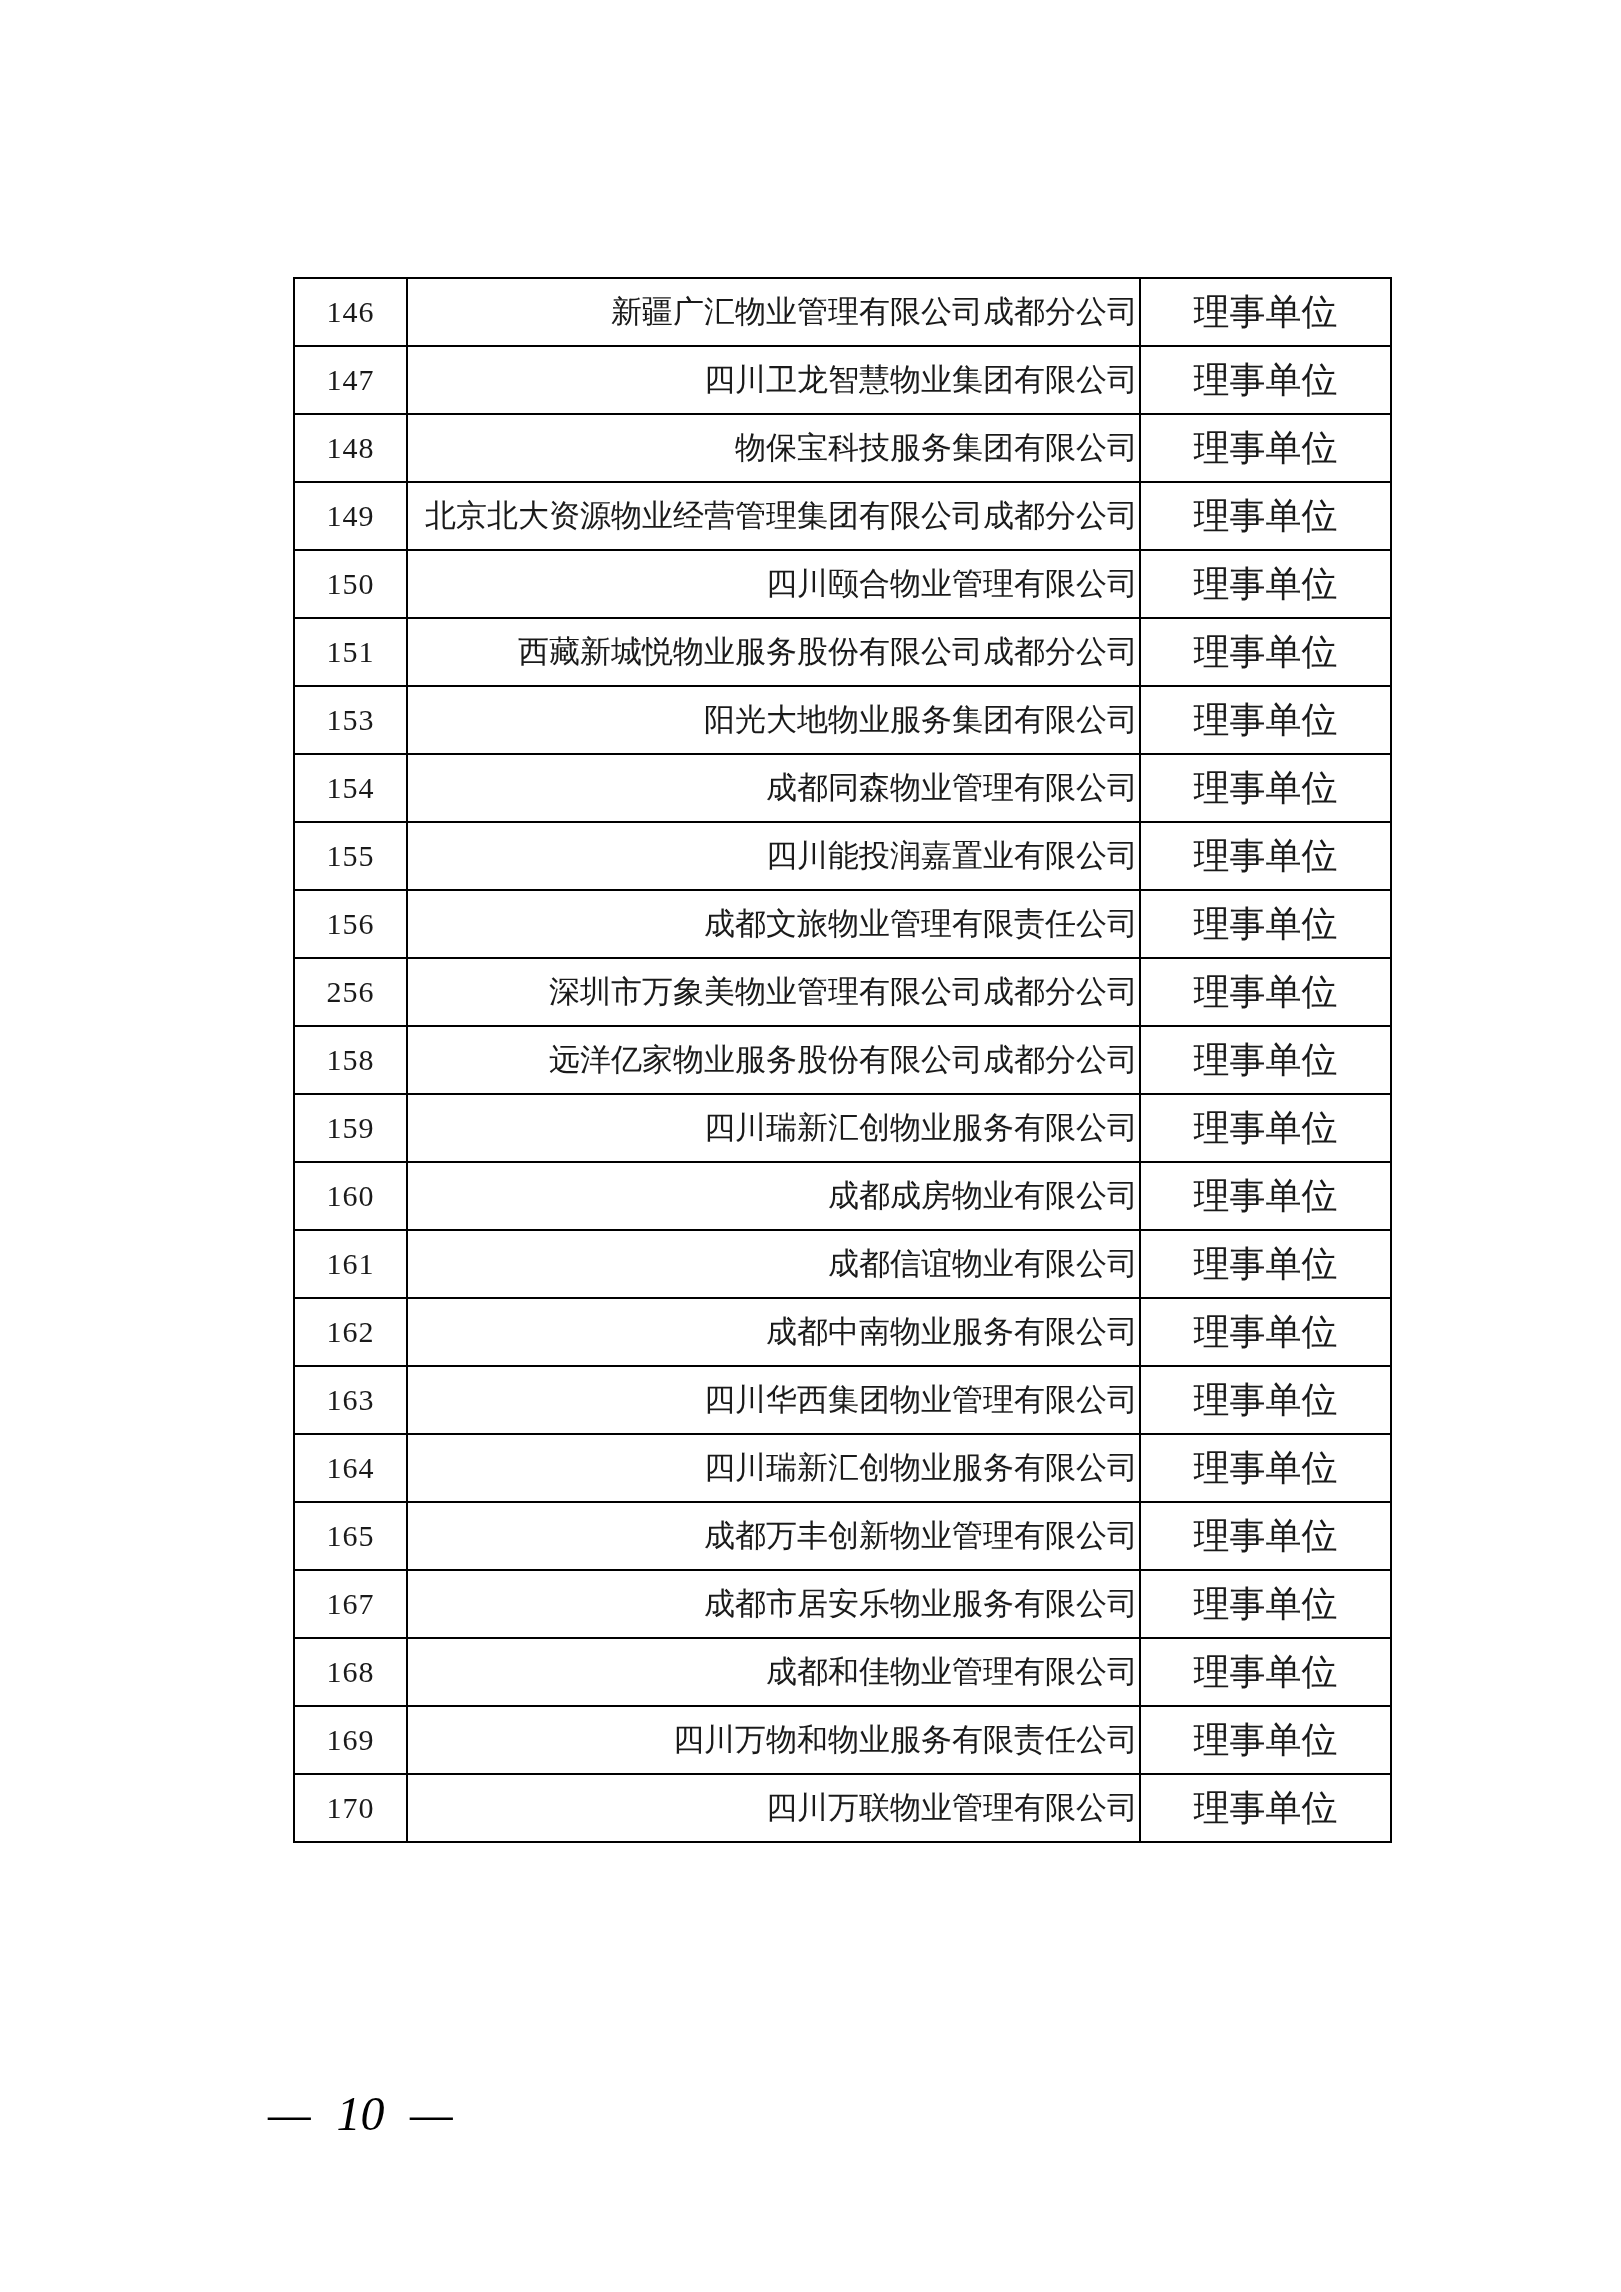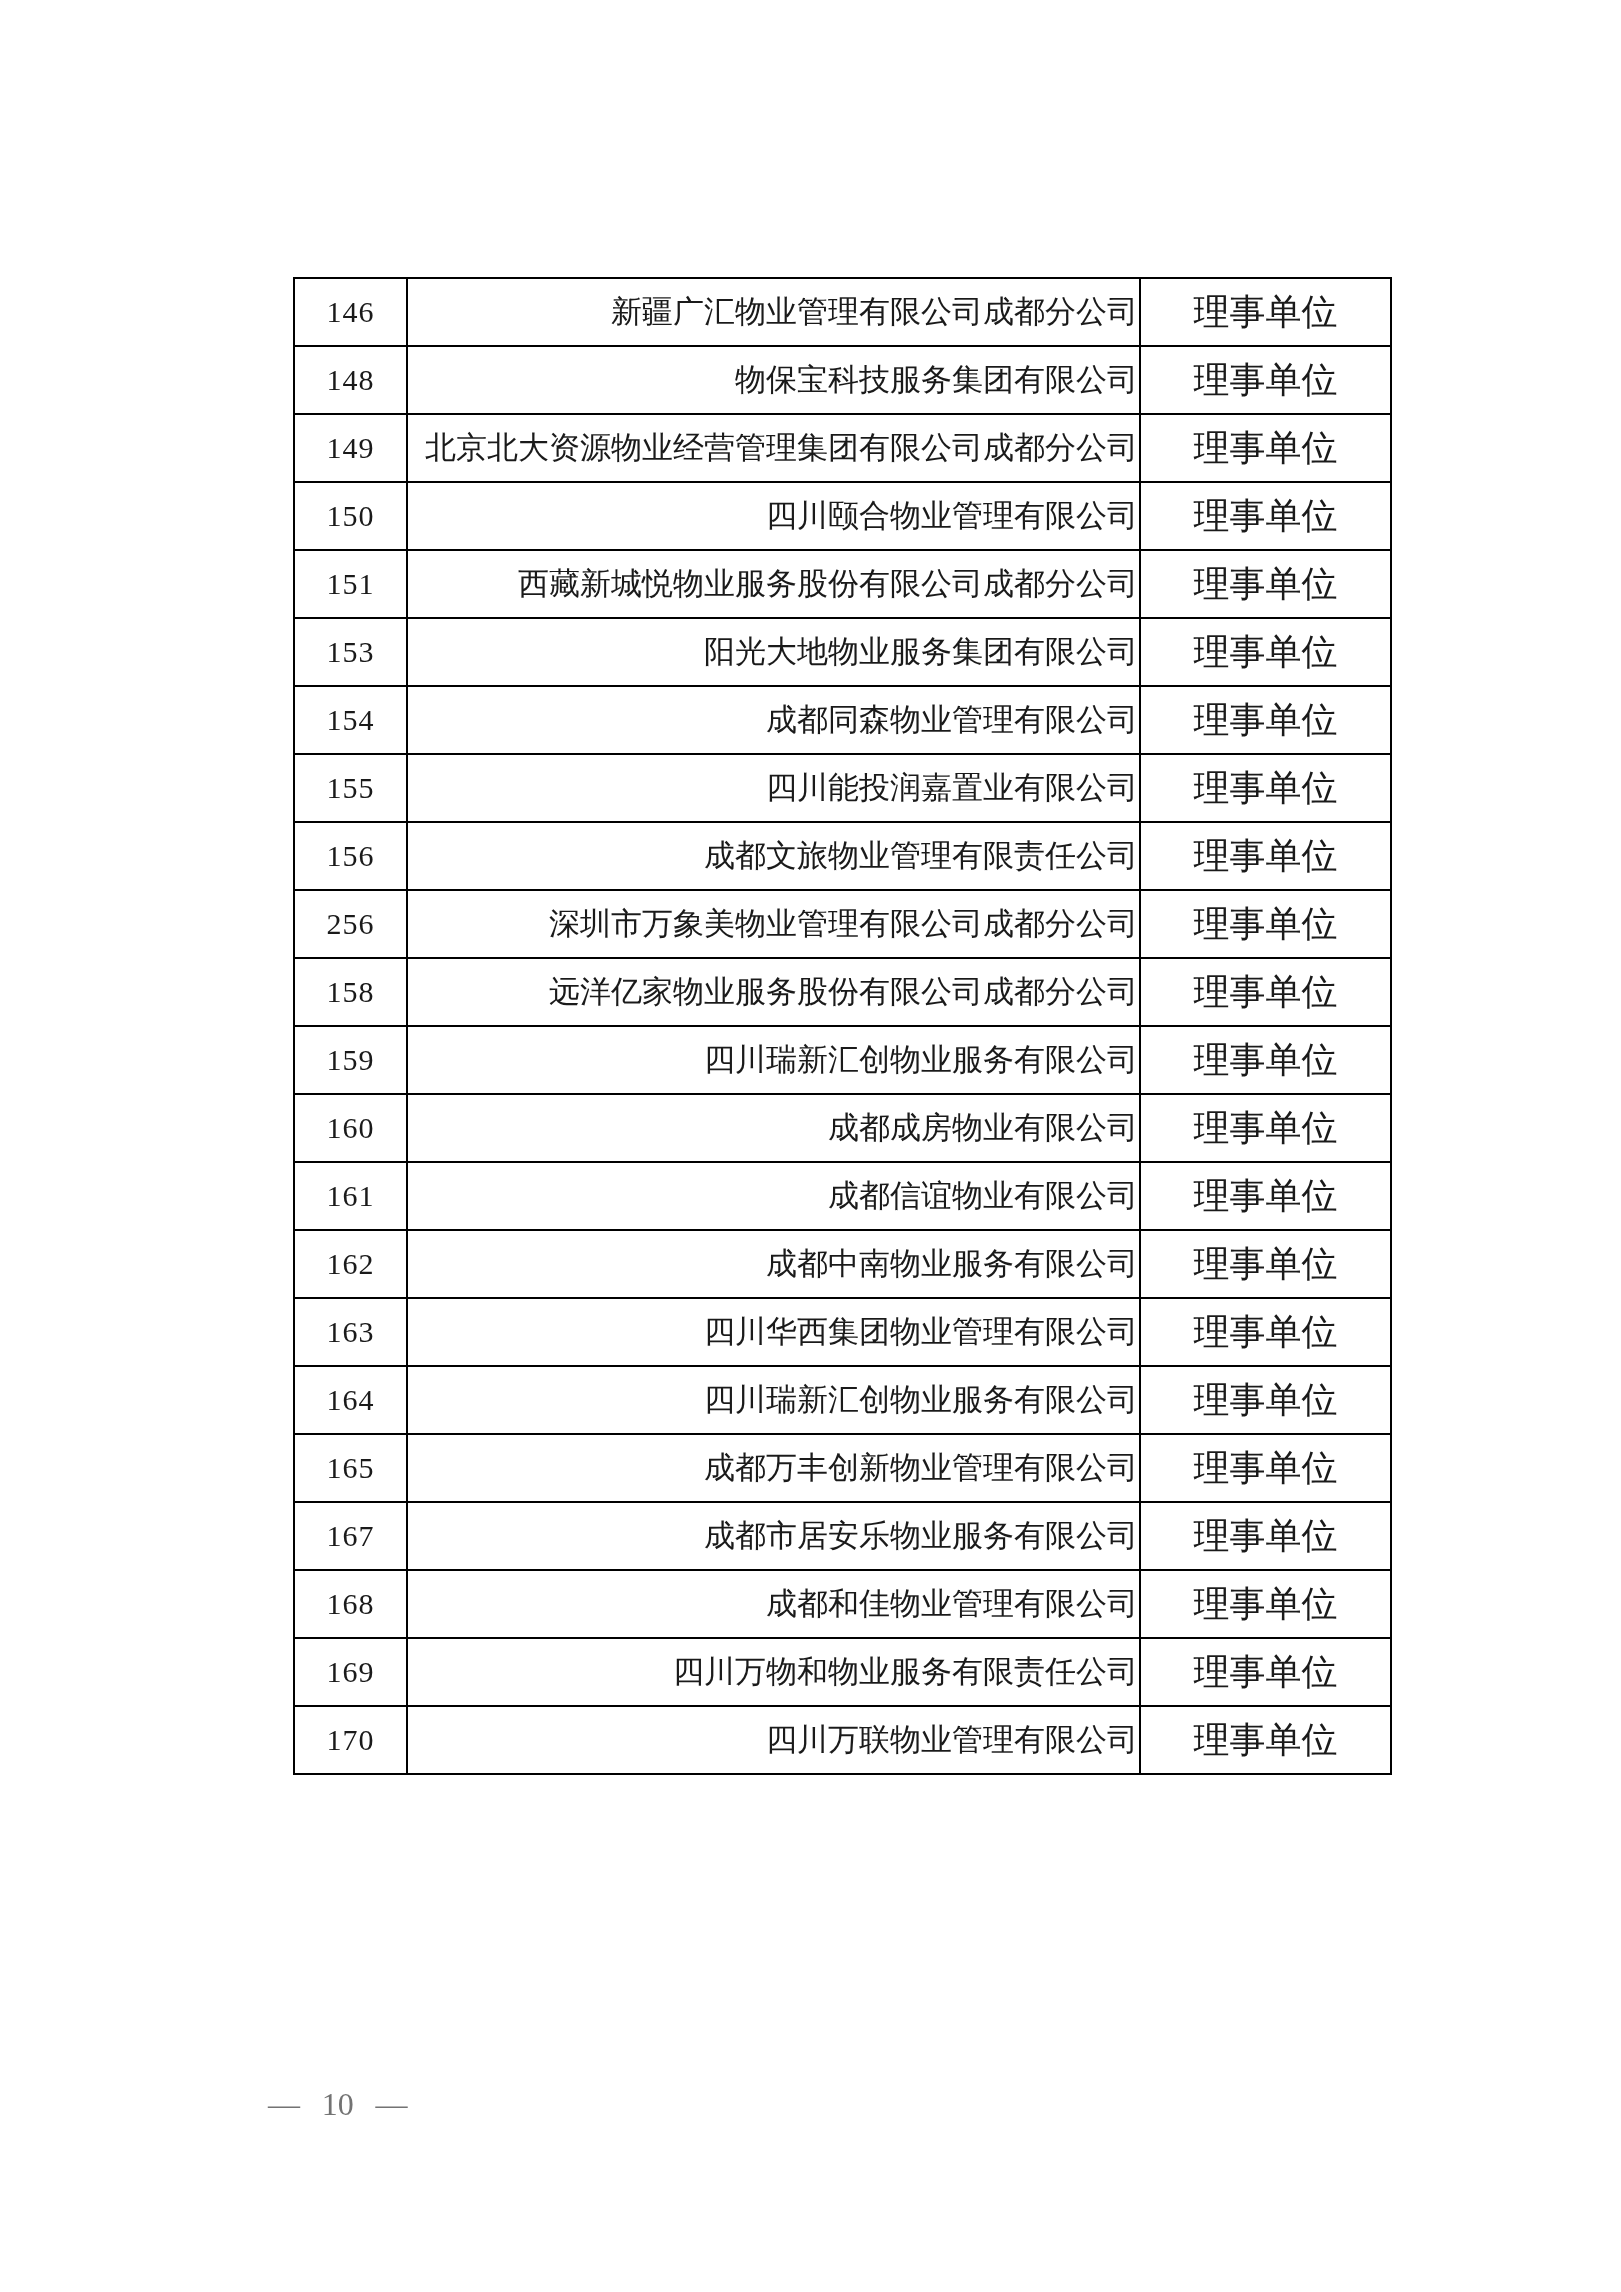--- a/index.html
+++ b/index.html
@@ -43,41 +43,47 @@
     font-size: 31px;
   }
   td.col-role {
     text-align: center;
     font-size: 36px;
   }
   .page-number {
     position: absolute;
     left: 256px;
     top: 2086px;
-    font-size: 32px;
+    font-size: 48px;
     word-spacing: 13.7px;
-    color: #737373;
+    color: #000000;
     white-space: nowrap;
+    font-style: italic;
   }
 </style>
 </head>
 <body>
 
 <div class="page">
 
   <table class="member-table">
     <colgroup>
       <col style="width:113px">
       <col style="width:733px">
       <col style="width:251px">
     </colgroup>
     <tbody>
         <tr>
           <td class="col-no">146</td>
           <td class="col-name">新疆广汇物业管理有限公司成都分公司</td>
+          <td class="col-role">理事单位</td>
+        </tr>
+        <tr>
+          <td class="col-no">147</td>
+          <td class="col-name">四川卫龙智慧物业集团有限公司</td>
           <td class="col-role">理事单位</td>
         </tr>
         <tr>
           <td class="col-no">148</td>
           <td class="col-name">物保宝科技服务集团有限公司</td>
           <td class="col-role">理事单位</td>
         </tr>
         <tr>
           <td class="col-no">149</td>
           <td class="col-name">北京北大资源物业经营管理集团有限公司成都分公司</td>

